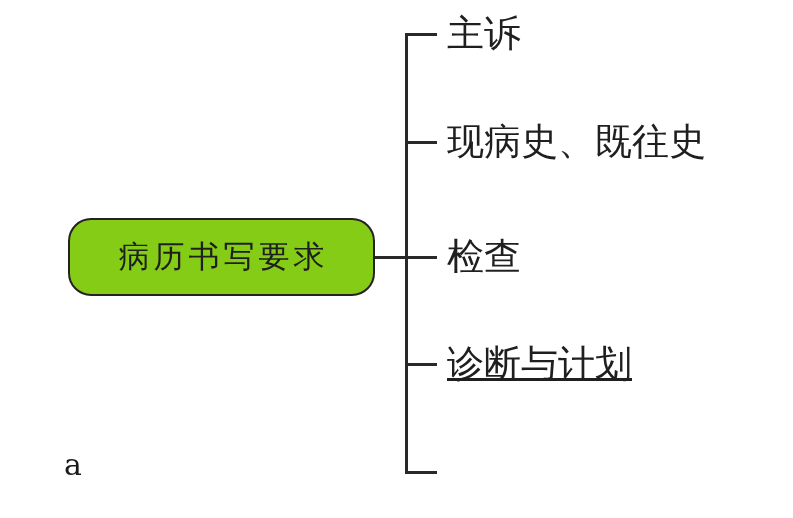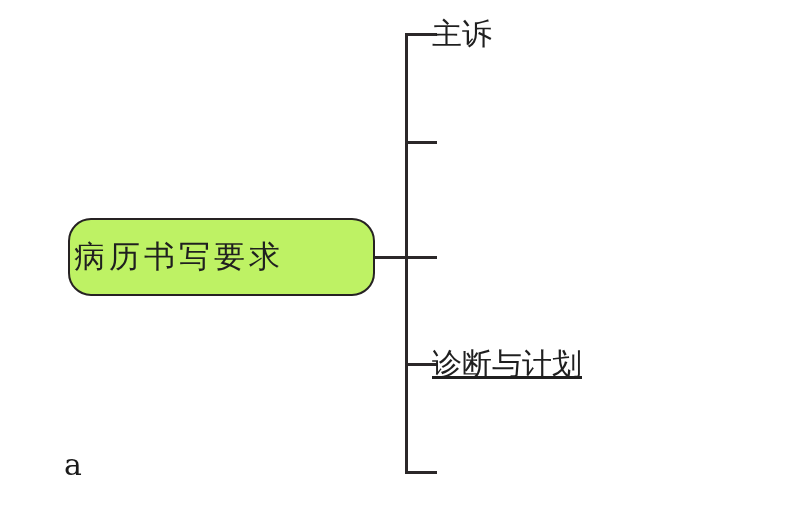--- a/index.html
+++ b/index.html
@@ -11,26 +11,26 @@
     background: #ffffff;
     overflow: hidden;
     font-family: "Liberation Sans", sans-serif;
   }
   .root-node {
     position: absolute;
     left: 68px;
     top: 218px;
     width: 307px;
     height: 78px;
-    background: #bef264;
+    background: #84cc16;
     border: 2.5px solid #262223;
     border-radius: 23px;
     display: flex;
     align-items: center;
-    justify-content: flex-start;
+    justify-content: center;
   }
   .root-node span {
     font-size: 31px;
     letter-spacing: 4px;
     color: #1f1f1f;
     white-space: nowrap;
     padding-left: 4px; 
   }
   .line {
     position: absolute;
@@ -53,22 +53,22 @@
     width: 32px;
     height: 2.5px;
   }
   .tick-0 { top: 33px; }
   .tick-1 { top: 141px; }
   .tick-2 { top: 256px; }
   .tick-3 { top: 363px; }
   .tick-4 { top: 471px; }
   .branch-label {
     position: absolute;
-    left: 432px;
-    font-size: 30px;
+    left: 447px;
+    font-size: 37px;
     line-height: 38px;
     color: #1f1f1f;
     white-space: nowrap;
   }
   .bl-0 { top: 15px; }
   .bl-1 { top: 123px; }
   .bl-2 { top: 238px; }
   .bl-3 { top: 345px; text-decoration: underline; }
   .bl-4 { top: 453px; }
   .figure-label {
@@ -92,17 +92,19 @@
   <div class="line connector"></div>
   <div class="line trunk"></div>
 
   <div class="line tick tick-0"></div>
   <div class="line tick tick-1"></div>
   <div class="line tick tick-2"></div>
   <div class="line tick tick-3"></div>
   <div class="line tick tick-4"></div>
 
   <span class="branch-label bl-0">主诉</span>
+  <span class="branch-label bl-1">现病史、既往史</span>
+  <span class="branch-label bl-2">检查</span>
   <span class="branch-label bl-3">诊断与计划</span>
 
   <span class="figure-label">a</span>
 
 </div>
 
 </body></html>

